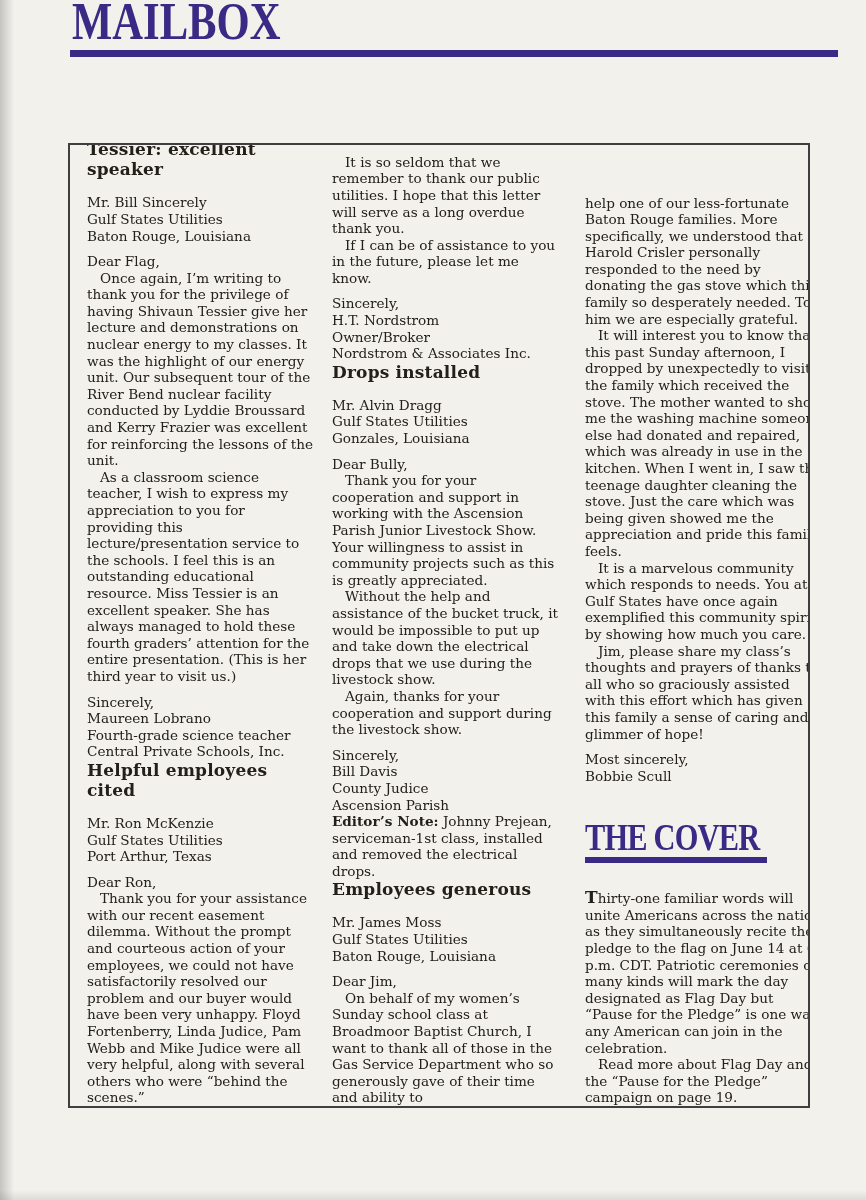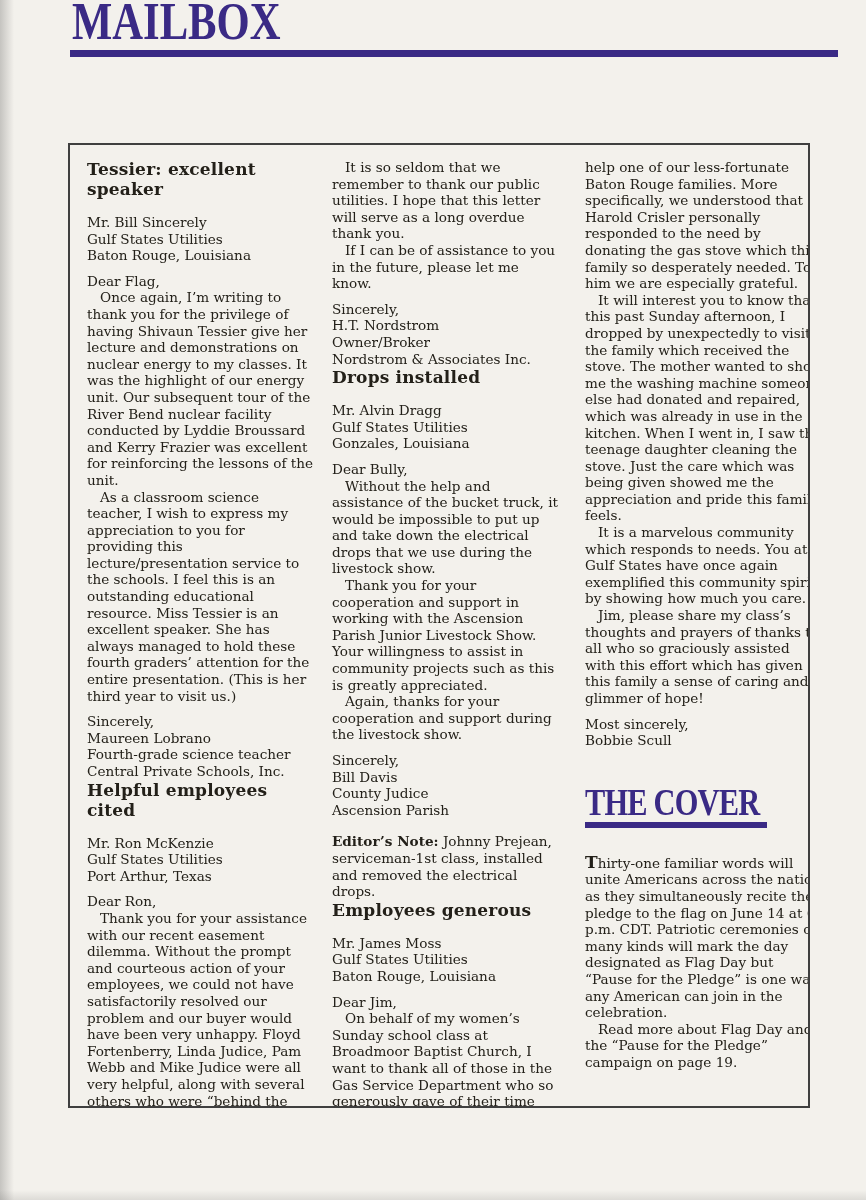--- a/index.html
+++ b/index.html
@@ -50,20 +50,21 @@
   }
 
   .letters-box{
     position:absolute;left:68px;top:143px;width:742px;height:965px;
     border:2px solid var(--box_border);
     background:transparent;
     display:flex;
     padding:14px 24px 0 17px;
     gap:18px;
     overflow:hidden;
+    align-items:flex-end;
   }
   .col{width:227px;flex:0 0 auto;}
   .col.c3{width:238px;margin-left:8px;}
 
   h3.letter-heading{
     font-size:17px;
     font-weight:bold;
     margin:0 0 15px 0;
     letter-spacing:.2px;
   }
@@ -72,21 +73,21 @@
     line-height:16.6px;
   }
   .addr{margin:0 0 9px 0;}
   .closing{margin:9px 0 0 0;}
   .body-block{margin:0;}
   p.ind{text-indent:13px;}
   p.salutation{text-indent:0;}
 
   .gap-lg{margin-top:52px;}
   .gap-md{margin-top:46px;}
-  .gap-ed{margin-top:15px;}
+  .gap-ed{}
   .gap-emp{margin-top:40px;}
 
   .ednote-label{font-weight:bold;}
 
   .cover{margin-top:34px;}
   .cover-logo{display:block;}
   .cover-logo .word{
     display:inline-block;
     font-family:"Liberation Serif", serif;
     font-weight:bold;
@@ -156,22 +157,22 @@
     </div>
 
     <h3 class="letter-heading gap-md">Drops installed</h3>
     <div class="addr">
       <div class="addr-line">Mr. Alvin Dragg</div>
       <div class="addr-line">Gulf States Utilities</div>
       <div class="addr-line">Gonzales, Louisiana</div>
     </div>
     <div class="body-block">
       <p class="salutation">Dear Bully,</p>
+      <p class="ind">Thank you for your cooperation and support in working with the Ascension Parish Junior Livestock Show. Your willingness to assist in community projects such as this is greatly appreciated.</p>
       <p class="ind">Without the help and assistance of the bucket truck, it would be impossible to put up and take down the electrical drops that we use during the livestock show.</p>
-      <p class="ind">Thank you for your cooperation and support in working with the Ascension Parish Junior Livestock Show. Your willingness to assist in community projects such as this is greatly appreciated.</p>
       <p class="ind">Again, thanks for your cooperation and support during the livestock show.</p>
     </div>
     <div class="closing">
       <div class="close-line">Sincerely,</div>
       <div class="close-line">Bill Davis</div>
       <div class="close-line">County Judice</div>
       <div class="close-line">Ascension Parish</div>
     </div>
 
     <p class="gap-ed"><span class="ednote-label">Editor’s Note:</span><span> Johnny Prejean, serviceman-1st class, installed and removed the electrical drops.</span></p>

